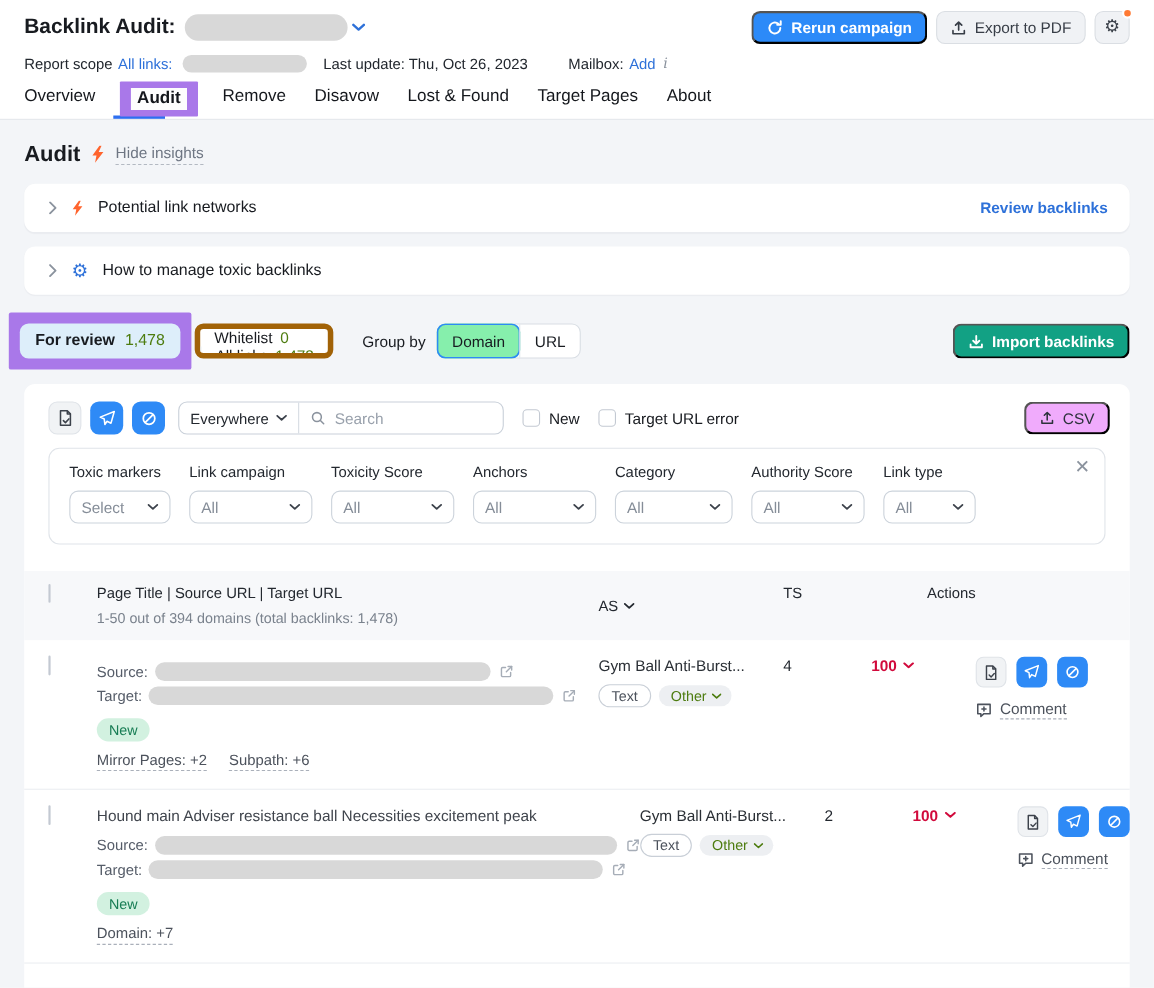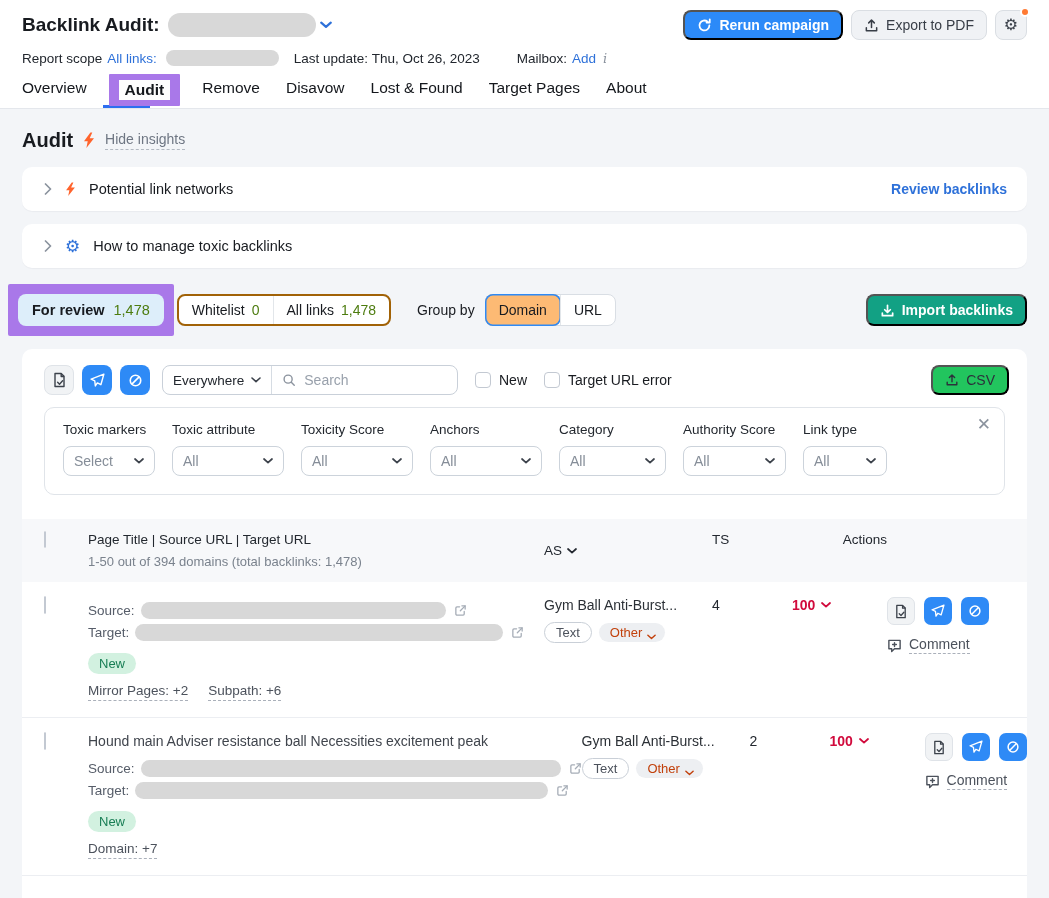--- a/index.html
+++ b/index.html
@@ -44,44 +44,44 @@
   .card { background:#fff; border-radius:10px; padding:0 20px 0 22px; height:44px; display:flex; align-items:center; gap:13px; margin-bottom:13px; box-shadow:0 1px 1px rgba(24,32,44,.04); }
   .card-label { font-size:14.5px; color:#181b20; }
   .card-action { margin-left:auto; color:#2e71d9; font-weight:bold; font-size:14px; cursor:default; }
   .chev-right { color:#8b939e; display:inline-flex; }
 
   
   .viewbar { display:flex; align-items:center; margin-top:16px; position:relative; height:52px; }
   .anno-review { background:#a978e9; padding:10px; border-radius:2px; margin-left:-14px; display:inline-flex; position:relative; z-index:2; }
   .chip-review { background:#ddeefa; border-radius:8px; height:32px; display:inline-flex; align-items:center; gap:9px; padding:0 14px; font-size:14.5px; font-weight:bold; color:#181b20; white-space:nowrap; }
   .chip-count { font-weight:normal; color:#4d7c0f; }
-  .seg-group { display:flex; background:#fff; border:2px solid #a16207; border-radius:8px; height:32px; align-items:stretch; overflow:hidden; margin-left:3px; }
+  .seg-group { display:flex; background:#fff; border:5px solid #a16207; border-radius:8px; height:32px; align-items:stretch; overflow:hidden; margin-left:3px;flex-direction:column; }
   .seg-item { display:flex; align-items:center; gap:7px; padding:0 13px; font-size:14px; color:#181b20; white-space:nowrap; }
   .seg-item + .seg-item { border-left:1px solid #e2e6ea; }
   .groupby-label { margin-left:26px; font-size:14px; color:#181b20; }
   .seg2 { display:flex; background:#fff; border:1px solid #d9dee4; border-radius:8px; height:32px; margin-left:10px; overflow:visible; }
-  .seg2 .seg-item.sel { box-shadow:inset 0 0 0 1.5px #2e8af6; background:#fdba74; border-radius:8px; margin:-1px; padding:14px 14px; }
+  .seg2 .seg-item.sel { box-shadow:inset 0 0 0 1.5px #2e8af6; background:#86efac; border-radius:8px; margin:-1px; padding:14px 14px; }
   .btn-green { margin-left:auto; background:#12a184; color:#fff; font-weight:bold; height:32px; }
 
   
   .panel { background:#fff; border-radius:10px 10px 0 0; margin-top:13px; padding-top:16px; }
   .toolbar { display:flex; align-items:center; padding:0 18px 0 22px; }
   .sqbtn { width:30px; height:30px; border-radius:8px; display:inline-flex; align-items:center; justify-content:center; margin-right:8px; }
   .sqbtn.gray { background:#f1f3f5; border:1px solid #dfe3e8; color:#3c424b; }
   .sqbtn.bluebg { background:#2e8af6; color:#fff; }
   .search-combo { margin-left:4px; width:296px; height:30px; border:1px solid #c9d0d9; border-radius:8px; display:flex; align-items:center; background:#fff; }
   .combo-left { padding:0 10px; display:flex; gap:7px; align-items:center; font-size:13.5px; color:#22272e; border-right:1px solid #d6dce3; height:100%; white-space:nowrap; }
   .combo-search { display:flex; align-items:center; gap:8px; padding:0 10px; color:#99a1ac; flex:1; }
   .combo-search input { border:none; outline:none; font-size:14px; color:#22272e; width:100%; font-family:"Liberation Sans",sans-serif; background:transparent; }
   .combo-search input::placeholder { color:#99a1ac; }
   .cb-group { margin-left:17px; display:flex; gap:8px; align-items:center; font-size:14px; color:#181b20; white-space:nowrap; }
   .cb { width:16px; height:16px; border:1px solid #c3c9d2; border-radius:4px; background:#fff; flex:none; }
   .adv-pill { margin-left:17px; height:30px; border:1px solid #8abdf2; border-radius:16px; padding:0 14px; color:#6b7380; font-size:14px; display:inline-flex; gap:9px; align-items:center; white-space:nowrap; }
   .adv-pill .chev { color:#3c424b; }
-  .csv-btn { margin-left:auto; background:#22c55e; color:#2c323b; }
+  .csv-btn { margin-left:auto; background:#f0abfc; color:#2c323b; }
 
   
   .filterbox { margin:12px 22px 0; border:1px solid #e0e4e9; border-radius:10px; padding:14px 18px 18px; position:relative; display:flex; gap:17px; }
   .f-close { position:absolute; right:13px; top:8px; color:#8b939e; font-size:17px; line-height:1; cursor:default; }
   .f-item .f-label { font-size:13.5px; color:#23282f; margin-bottom:9px; }
   .f-select { height:30px; border:1px solid #ccd3db; border-radius:8px; padding:0 10px; display:flex; justify-content:space-between; align-items:center; color:#858d98; font-size:14px; gap:10px; }
   .f-select .chev { color:#3c424b; }
 
   
   .tgrid { display:grid; grid-template-columns:44px 1fr 168px 80px 95px 122px; padding:10px 18px 10px 22px; }
@@ -93,21 +93,21 @@
   .r-title { color:#40454d; margin-bottom:9px; line-height:1.25; }
   .src-line { display:flex; gap:6px; align-items:center; margin:5px 0; color:#565d69; font-size:13.5px; }
   .src-line .redact { height:17px; }
   .ext-ic { color:#a6adb7; display:inline-flex; margin-left:2px; }
   .new-badge { background:#d2f1e0; color:#177d54; font-size:13px; padding:3px 11px; border-radius:11px; display:inline-block; margin:7px 0 9px; }
   .dlinks { display:flex; gap:20px; font-size:13.5px; color:#4c525c; }
   .dlinks span { border-bottom:1px dashed #aab0ba; padding-bottom:2px; cursor:default; }
   .anch { color:#2b3036; margin-bottom:9px; white-space:nowrap; }
   .anch-badges { display:flex; gap:7px; align-items:center; }
   .b-text { border:1px solid #c9cfd7; border-radius:11px; padding:2px 11px; font-size:13px; color:#4c525c; }
-  .b-other { background:#edeff2; border-radius:11px; padding:2px 9px 2px 11px; font-size:13px; color:#c2410c; display:inline-flex; align-items:flex-end; gap:5px; }
+  .b-other { background:#edeff2; border-radius:11px; padding:2px 9px 2px 11px; font-size:13px; color:#4d7c0f; display:inline-flex; align-items:center; gap:5px; }
   .cell-as { color:#23282f; }
   .ts-val { color:#d10a3c; font-weight:bold; display:flex; gap:6px; align-items:center; }
   .cell-actions { display:flex; flex-direction:column; gap:11px; }
   .abtns { display:flex; gap:9px; }
   .abtn { width:28px; height:28px; border-radius:7px; display:inline-flex; align-items:center; justify-content:center; }
   .abtn.gray { background:#f1f3f5; border:1px solid #dfe3e8; color:#3c424b; }
   .abtn.bluebg { background:#2e8af6; color:#fff; }
   .comment-link { display:flex; gap:7px; align-items:center; color:#4c525c; font-size:14px; }
   .comment-link .lbl { border-bottom:1px dashed #aab0ba; padding-bottom:1px; cursor:default; }
   .trow.faded { opacity:.55; border-bottom:none;
@@ -322,21 +322,21 @@
           <div class="f-select" style="width:92px">
             <span>Select</span>
             <span class="chev">
                 <svg width="10" height="6" viewBox="0 0 10 6">
                   <path d="M1 1l4 3.6L9 1" fill="none" stroke="currentColor" stroke-width="1.7" stroke-linecap="round" stroke-linejoin="round"></path>
                 </svg>
               </span>
           </div>
         </div>
         <div class="f-item">
-          <div class="f-label">Toxic attribute</div>
+          <div class="f-label">Link campaign</div>
           <div class="f-select" style="width:112px">
             <span>All</span>
             <span class="chev">
                 <svg width="10" height="6" viewBox="0 0 10 6">
                   <path d="M1 1l4 3.6L9 1" fill="none" stroke="currentColor" stroke-width="1.7" stroke-linecap="round" stroke-linejoin="round"></path>
                 </svg>
               </span>
           </div>
         </div>
         <div class="f-item">

